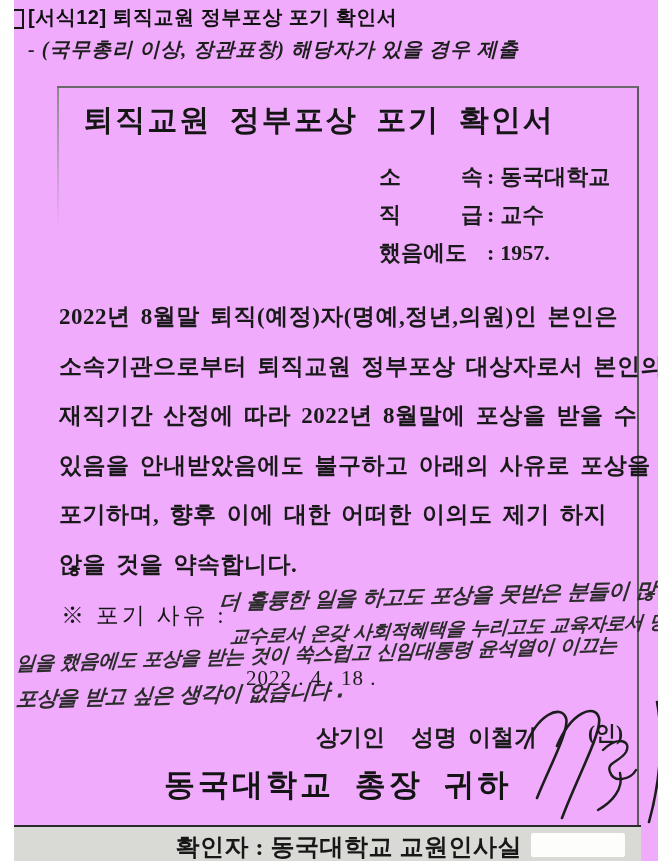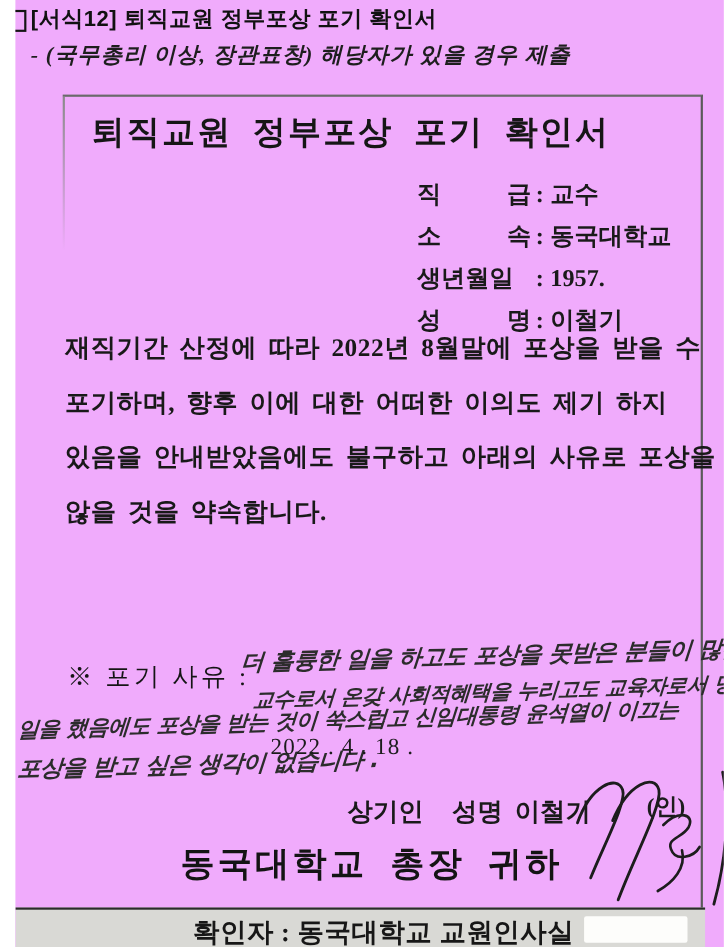--- a/index.html
+++ b/index.html
@@ -122,37 +122,36 @@
   <span class="hdr-bullet"></span>
   <div class="form-label">[서식12] 퇴직교원 정부포상 포기 확인서</div>
   <div class="submit-note">- (국무총리 이상, 장관표창) 해당자가 있을 경우 제출</div>
 
   <div class="doc-box"></div>
 
   <div class="doc-title">퇴직교원 정부포상 포기 확인서</div>
 
   <div class="info-block">
     <div class="info-row">
+      <span class="info-label">소 속</span><span class="info-colon">:</span><span>동국대학교</span>
+    </div>
+    <div class="info-row">
       <span class="info-label">직 급</span><span class="info-colon">:</span><span>교수</span>
     </div>
     <div class="info-row">
-      <span class="info-label">소 속</span><span class="info-colon">:</span><span>동국대학교</span>
-    </div>
-    <div class="info-row">
-      <span class="info-label">생년월일</span><span class="info-colon">:</span><span>1957.</span>
-    </div>
-    <div class="info-row">
-      <span class="info-label">성 명</span><span class="info-colon">:</span><span>이철기</span>
+      <span class="info-label">했음에도</span><span class="info-colon">:</span><span>1957.</span>
     </div>
   </div>
 
   <div class="body-par">
+    <div class="body-line">2022년 8월말 퇴직(예정)자(명예,정년,의원)인 본인은</div>
+    <div class="body-line">소속기관으로부터 퇴직교원 정부포상 대상자로서 본인의</div>
     <div class="body-line">재직기간 산정에 따라 2022년 8월말에 포상을 받을 수</div>
+    <div class="body-line">있음을 안내받았음에도 불구하고 아래의 사유로 포상을</div>
     <div class="body-line">포기하며, 향후 이에 대한 어떠한 이의도 제기 하지</div>
-    <div class="body-line">있음을 안내받았음에도 불구하고 아래의 사유로 포상을</div>
     <div class="body-line">않을 것을 약속합니다.</div>
   </div>
 
   <div class="reason-label">※ 포기 사유 :</div>
   <div class="hand hw1">더 훌륭한 일을 하고도 포상을 못받은 분들이 많은데,</div>
   <div class="hand hw2">교수로서 온갖 사회적혜택을 누리고도 교육자로서 당연한</div>
   <div class="hand hw3">일을 했음에도 포상을 받는 것이 쑥스럽고 신임대통령 윤석열이 이끄는</div>
   <div class="hand hw4">포상을 받고 싶은 생각이 없습니다 .</div>
 
   <div class="doc-date">2022 . 4 . 18 .</div>

